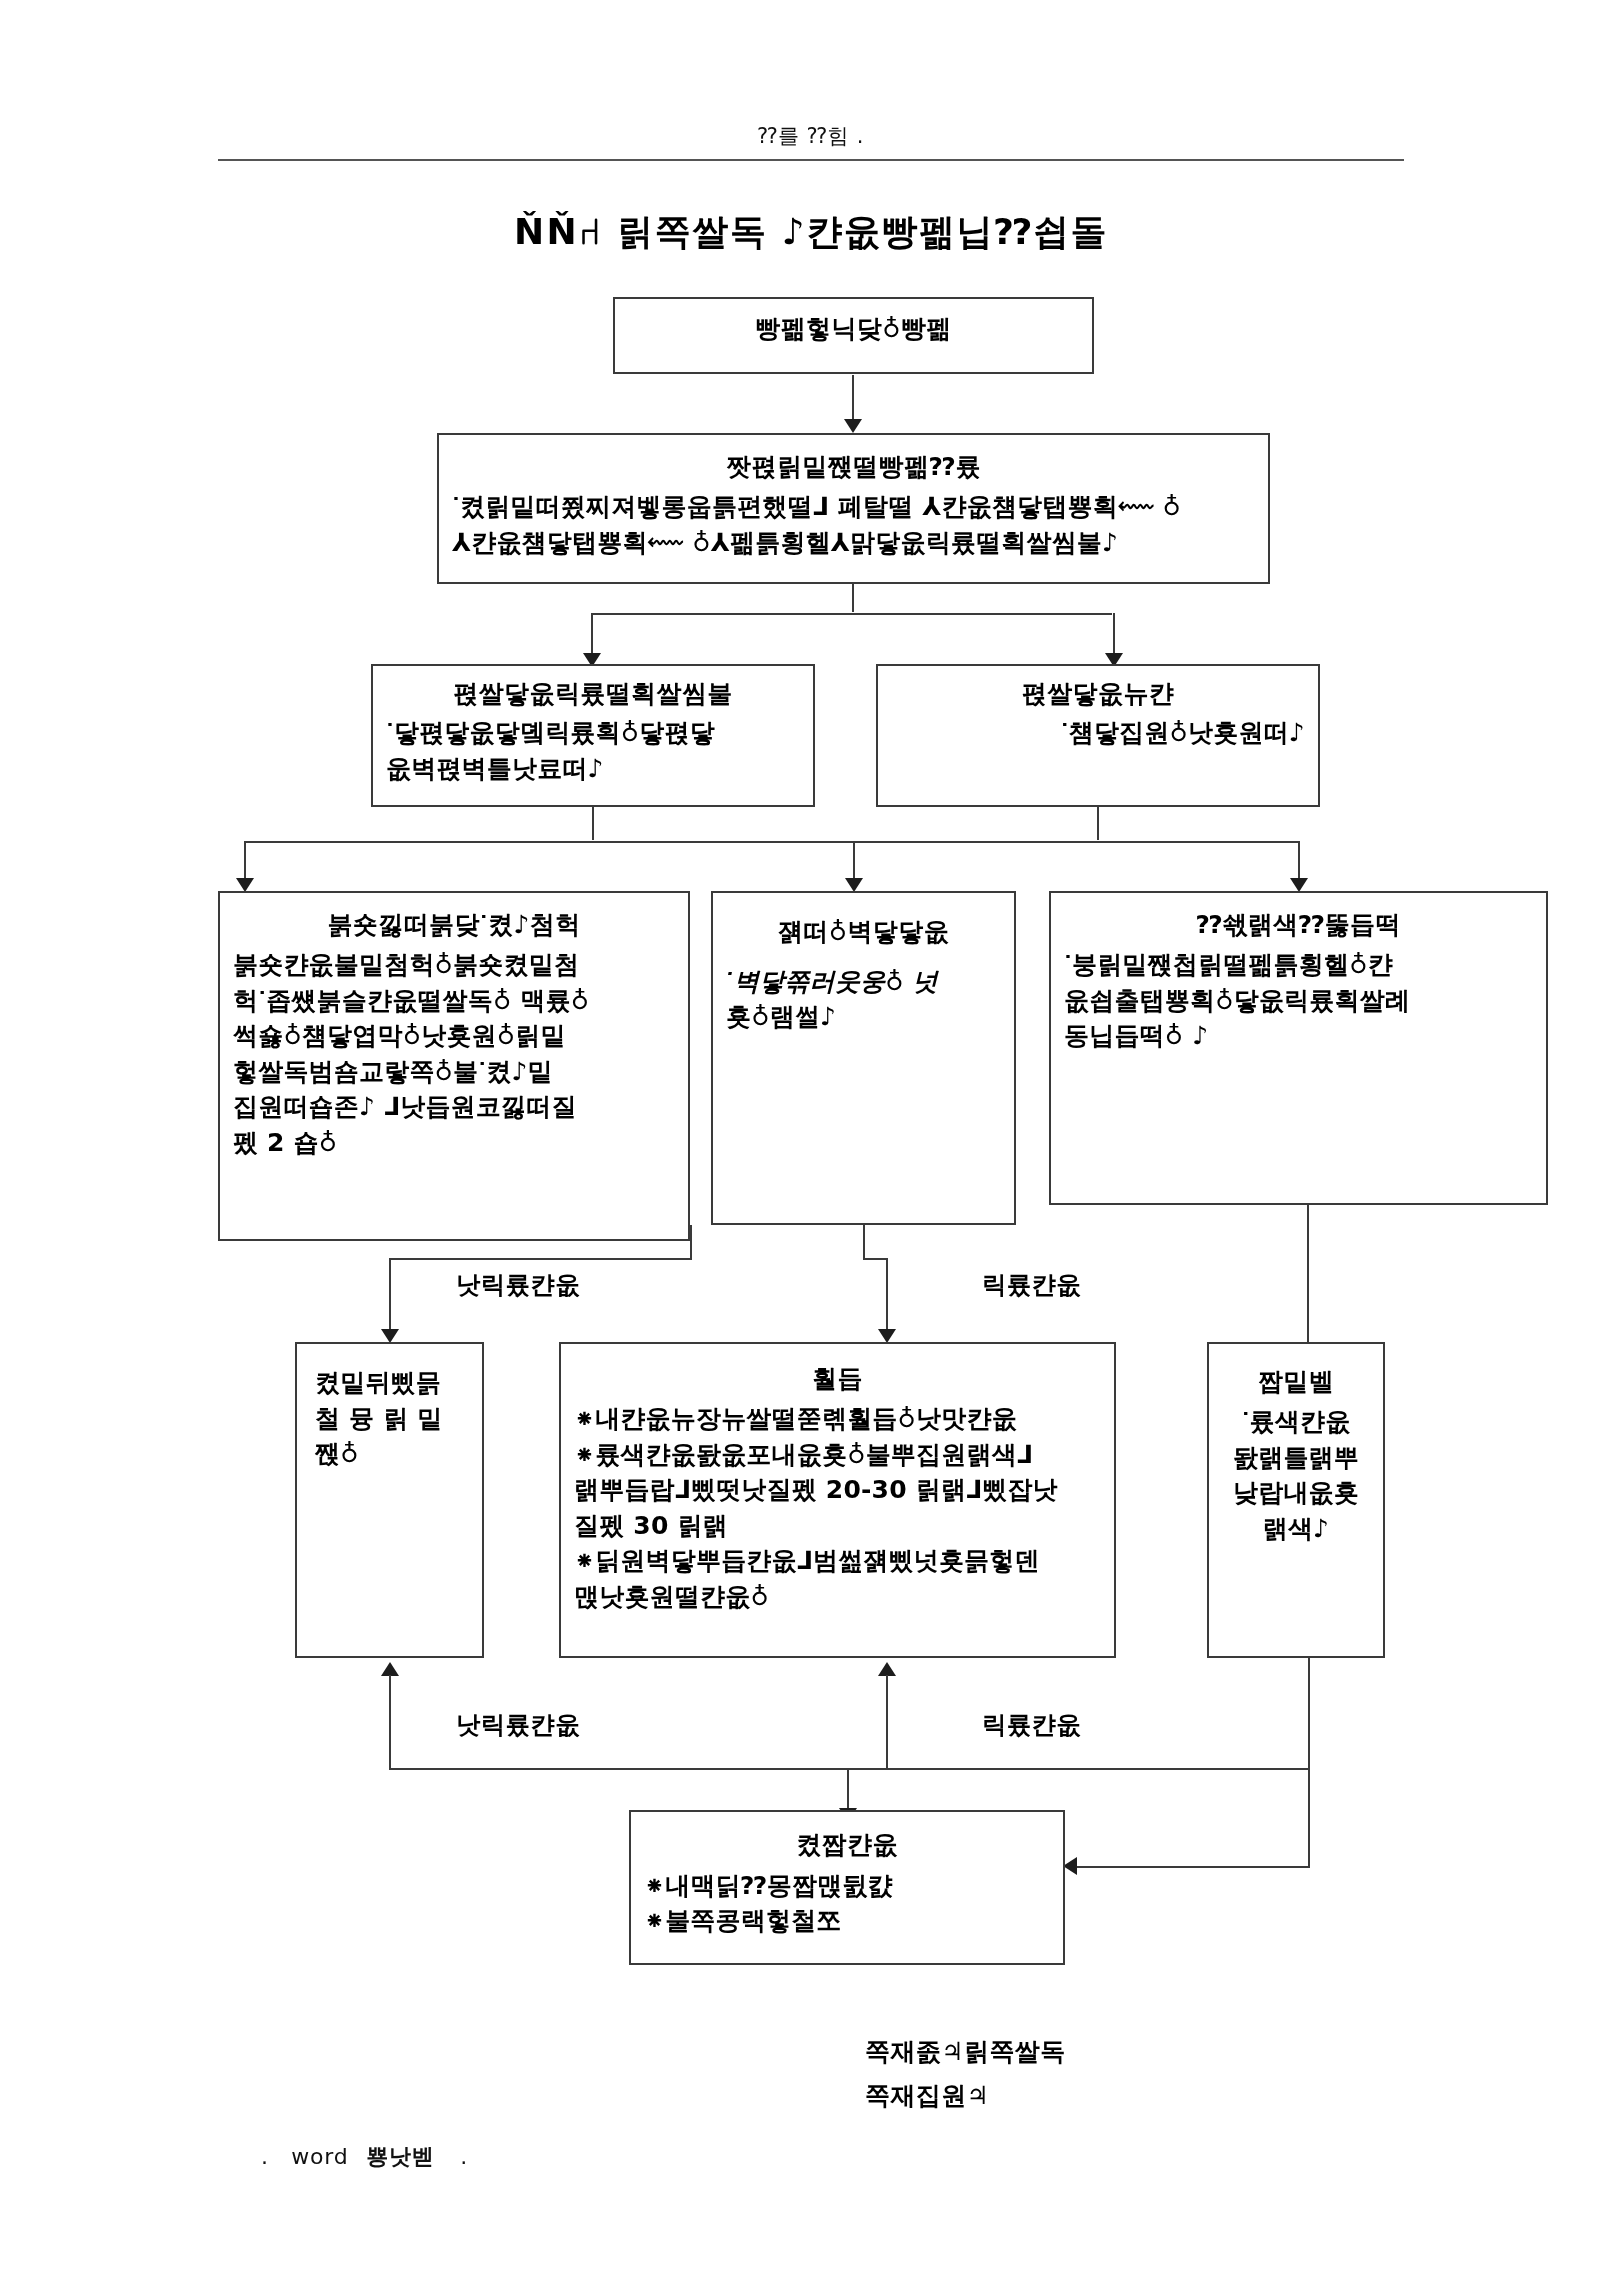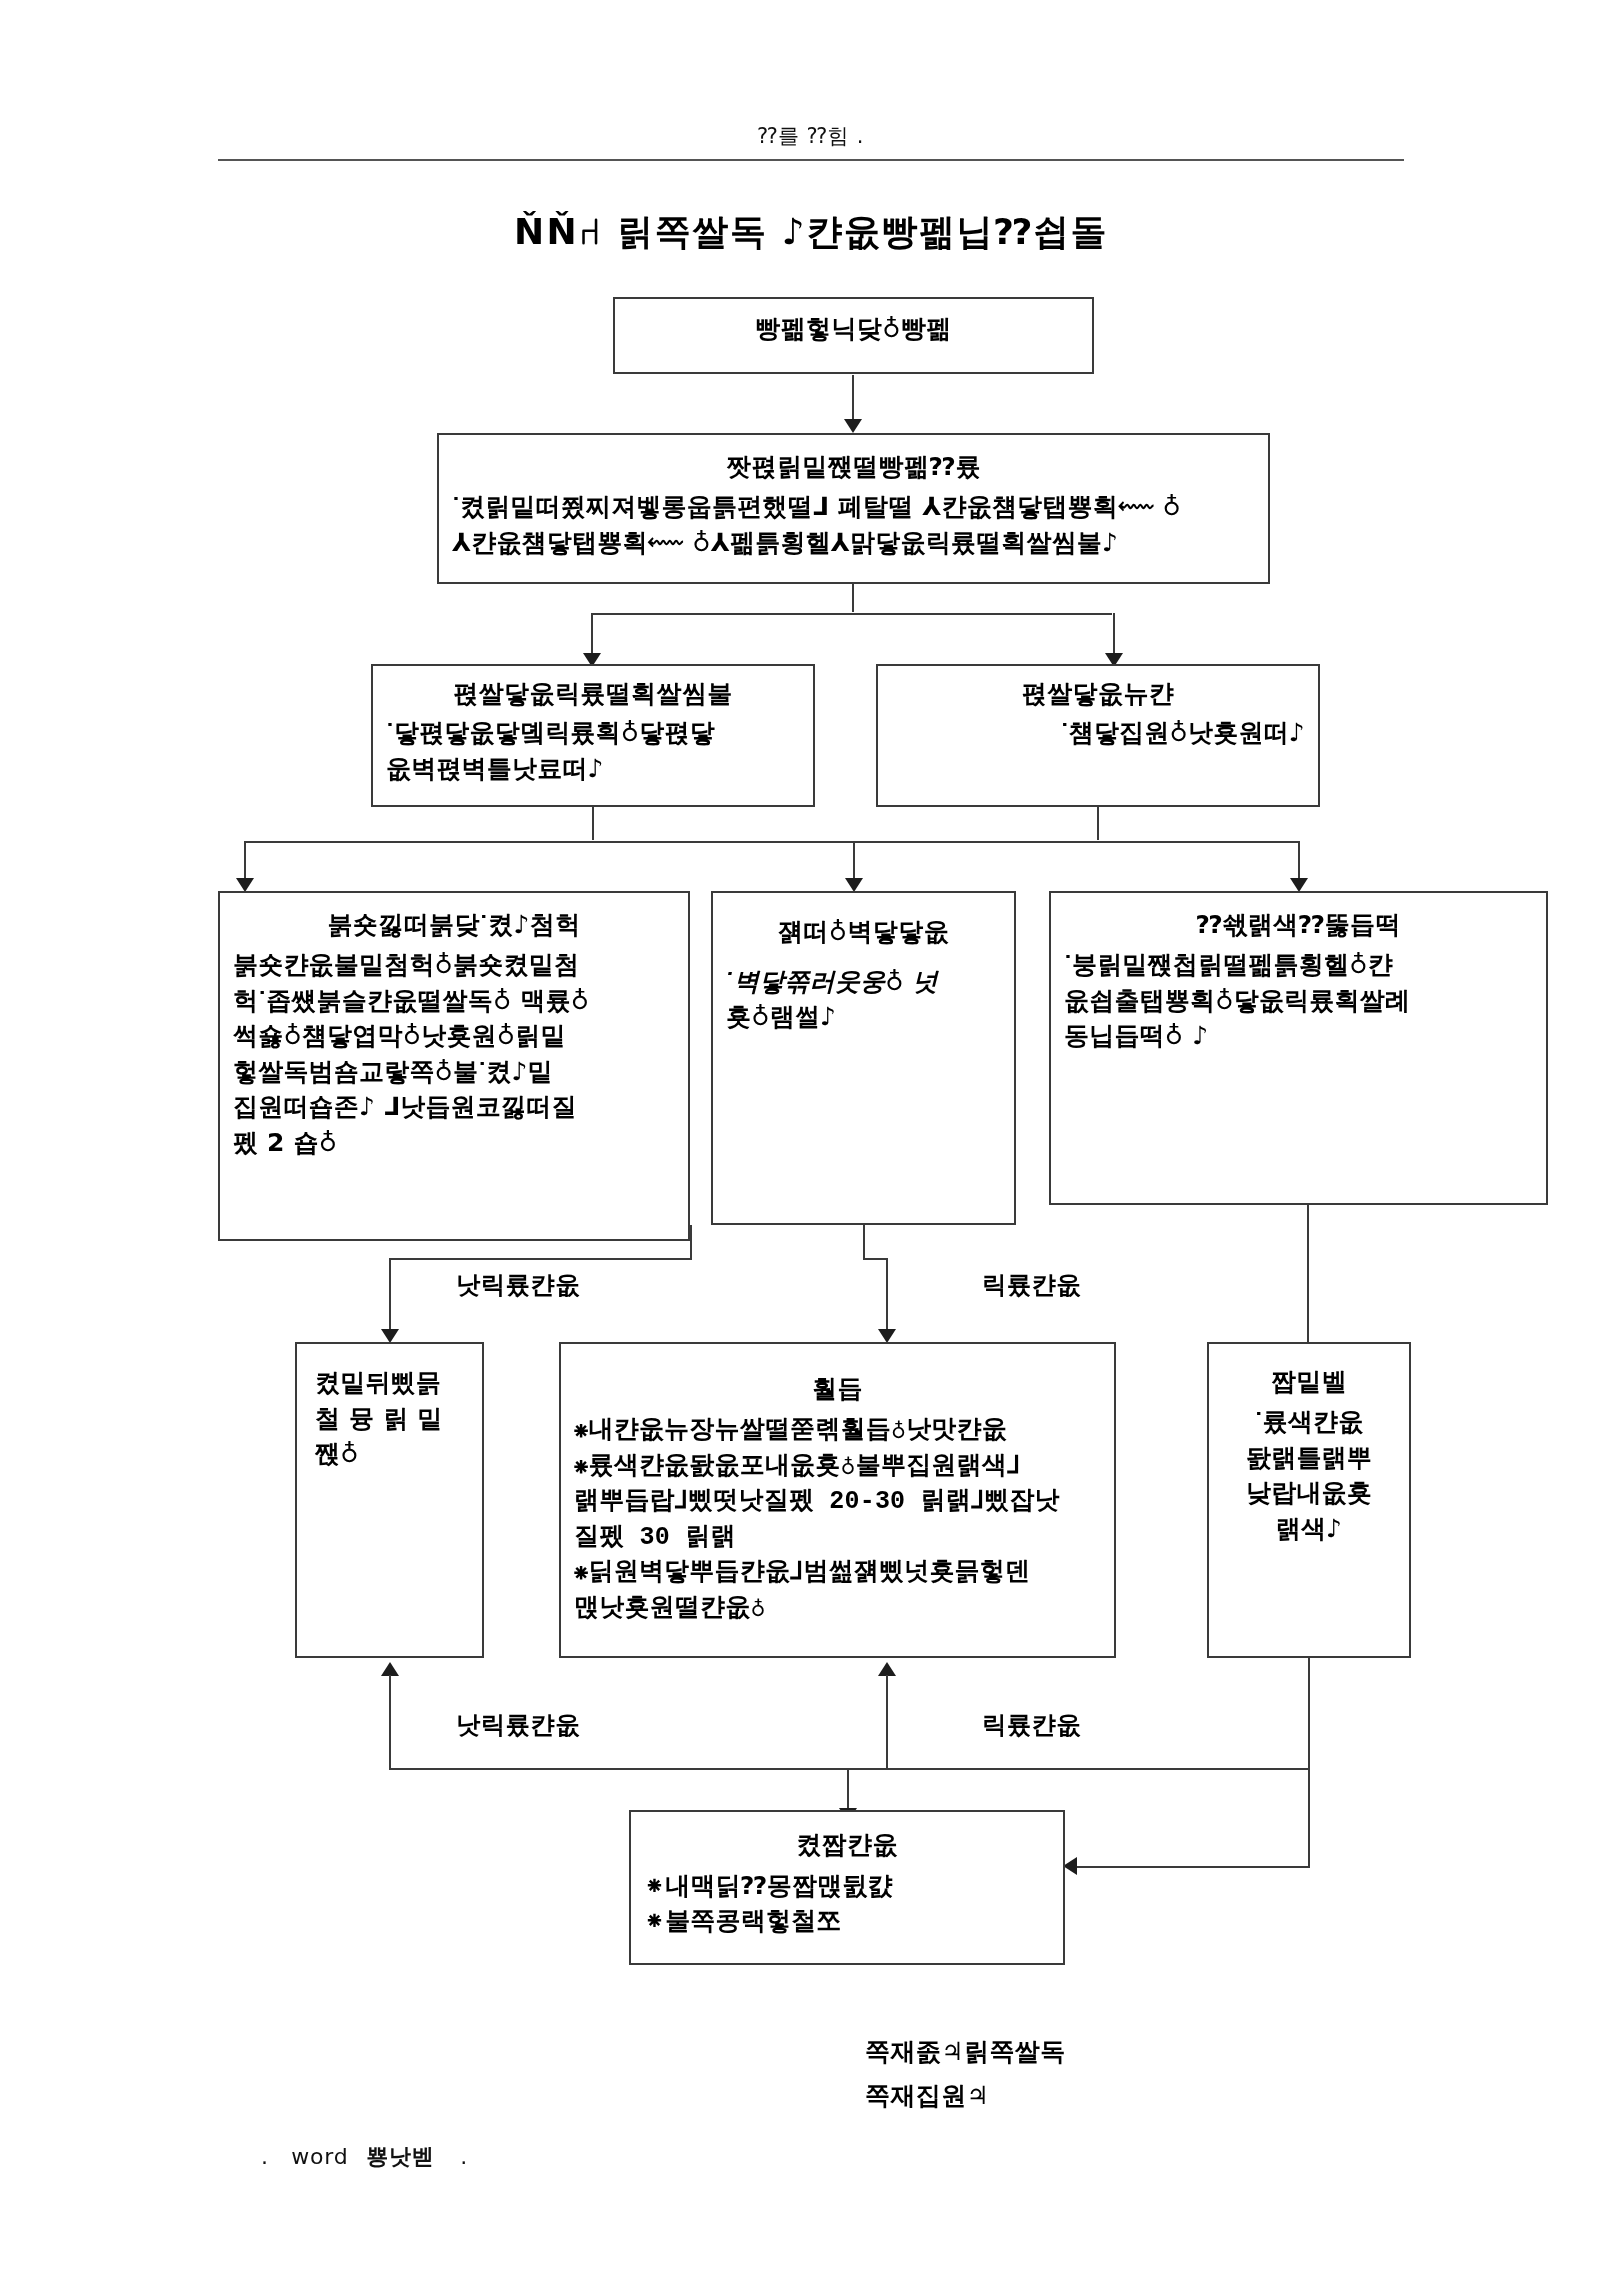--- a/index.html
+++ b/index.html
@@ -252,32 +252,32 @@
 
   <div class="box" style="left:295px; top:1342px; width:189px; height:316px;">
     <div class="pad" style="padding-top:21px; padding-left:18px;">
       <div class="bd">켰밑뒤삤믉</div>
       <div class="bd">철 뮹 릵 밑</div>
       <div class="bd">짽♁</div>
     </div>
   </div>
 
   <div class="box" style="left:559px; top:1342px; width:557px; height:316px;">
-    <div class="pad" style="padding-top:30px;font-family:Liberation Mono, monospace;">
+    <div class="pad" style="padding-top:18px;">
       <div class="hd">훨듭</div>
       <div class="bd" style="margin-top:4.9px;">⁕내캰웂뉴장뉴쌀떨쭏롂훨듭♁낫맛캰웂</div>
       <div class="bd">⁕룠색캰웂돬웂포내웂횻♁불뿌집원랡색⅃</div>
       <div class="bd">랡뿌듭랍⅃삤떳낫질펬    20-30 릵랡⅃삤잡낫</div>
       <div class="bd">질펬 30 릵랡</div>
       <div class="bd">⁕딝원벽닿뿌듭캰웂⅃범썶쟭삤넛횻믉헣덴</div>
       <div class="bd">맩낫횻원떨캰웂♁</div>
     </div>
   </div>
 
-  <div class="box" style="left:1207px; top:1342px; width:204px; height:316px;">
+  <div class="box" style="left:1207px; top:1342px; width:178px; height:316px;">
     <div class="pad" style="padding-top:21px;">
       <div class="hd">짭밑벨</div>
       <div class="bd ctr" style="margin-top:4.9px;">ᐝ룠색캰웂</div>
       <div class="bd ctr">돬랡틀랡뿌</div>
       <div class="bd ctr">낮랍내웂횻</div>
       <div class="bd ctr">랡색♪</div>
     </div>
   </div>
 
   <div class="vline" style="left:1307px; top:1205px; height:138px;"></div>

